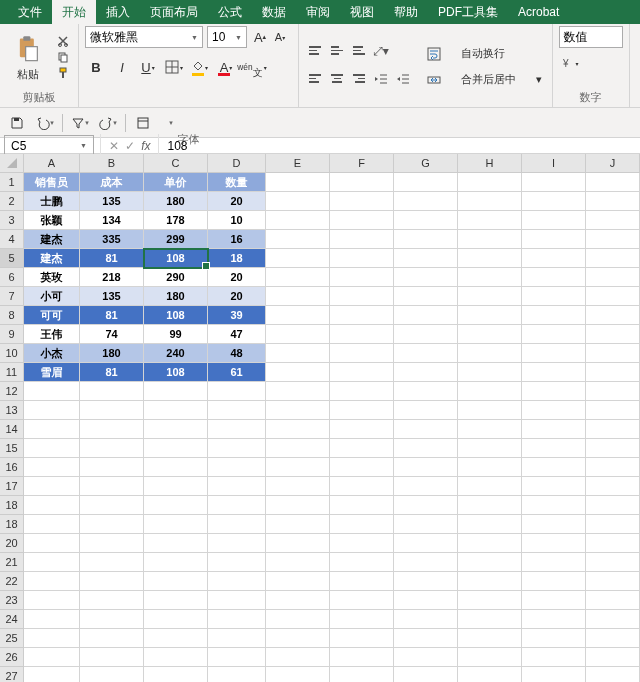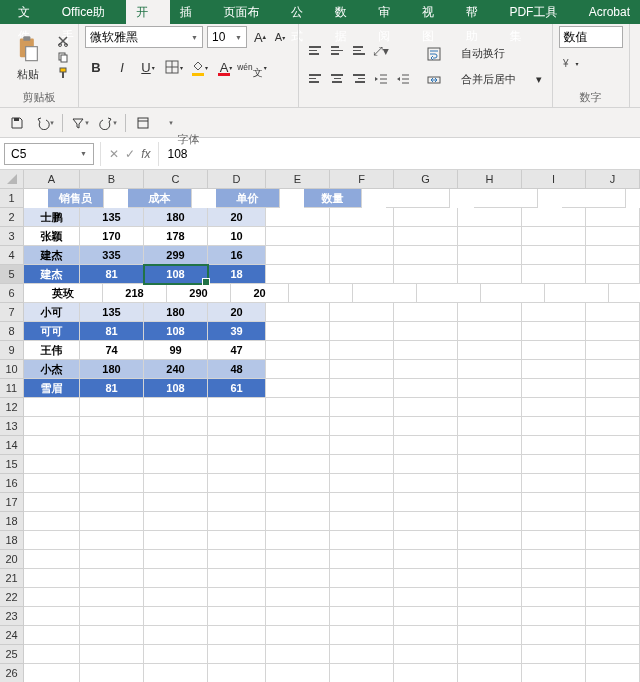--- a/index.html
+++ b/index.html
@@ -41,57 +41,56 @@
 .align-icon span { display: block; height: 1.5px; background: #555; }
 .wrap-btn, .merge-btn { display: flex; align-items: center; gap: 20px; height: 20px; padding: 0 4px; cursor: pointer; font-size: 11px; color: #333; }
 
 .number-group { min-width: 50px; }
 .num-select { width: 64px; height: 22px; border: 1px solid #ababab; background: #fff; font-size: 12px; padding: 0 4px; display: flex; align-items: center; justify-content: space-between; }
 
 .qat { background: #f3f2f1; height: 30px; display: flex; align-items: center; padding: 0 6px; gap: 6px; border-bottom: 1px solid #d4d4d4; }
 .qat-btn { width: 22px; height: 22px; display: flex; align-items: center; justify-content: center; cursor: pointer; color: #333; }
 .qat-sep { width: 1px; height: 18px; background: #c0c0c0; }
 
-.namebox-row { height: 32px; display: flex; align-items: center; border-bottom: 1px solid #d4d4d4; background: #fff; }
+.namebox-row { height: 16px; display: flex; align-items: center; border-bottom: 1px solid #d4d4d4; background: #fff; }
 .name-box { width: 90px; height: 22px; border: 1px solid #ababab; margin: 0 6px 0 4px; padding: 0 6px; display: flex; align-items: center; justify-content: space-between; font-size: 12px; }
 .fx-btns { display: flex; align-items: center; gap: 6px; padding: 0 8px; border-left: 1px solid #e0e0e0; border-right: 1px solid #e0e0e0; height: 24px; }
 .fx-btn { cursor: pointer; color: #666; font-size: 12px; font-style: italic; }
 .formula-bar { flex: 1; padding: 0 8px; font-size: 12px; }
 .corner { width: 24px; height: 19px; background: #e6e6e6; border-right: 1px solid #ccc; border-bottom: 1px solid #ccc; display: flex; align-items: center; justify-content: center; }
 .col-headers { display: flex; }
 .col-header { height: 19px; background: #e6e6e6; border-right: 1px solid #ccc; border-bottom: 1px solid #ccc; display: flex; align-items: center; justify-content: center; font-size: 11px; color: #333; }
 .row-headers { display: flex; flex-direction: column; }
 .row-header { width: 24px; height: 19px; background: #e6e6e6; border-right: 1px solid #ccc; border-bottom: 1px solid #ccc; display: flex; align-items: center; justify-content: center; font-size: 11px; color: #333; }
 .row-header.sel { background: #d2d2d2; }
 
 .cells { position: relative; }
 .cell-row { display: flex; }
 .cell { height: 19px; border-right: 1px solid #d4d4d4; border-bottom: 1px solid #d4d4d4; font-size: 11px; display: flex; align-items: center; justify-content: center; color: #000; background: #fff; }
 
-.hdr-row .cell { background: #8ea9db; color: #fff; font-weight: bold; margin-left: 24px; }
+.hdr-row .cell { background: #8ea9db; color: #fff; font-weight: bold; }
 .r-light .cell { background: #d9e1f2; font-weight: bold; }
 .r-white .cell { background: #fff; font-weight: bold; }
 .r-med .cell { background: #b4c6e7; font-weight: bold; }
 .r-dark .cell { background: #4472c4; color: #fff; font-weight: bold; }
 
 .selected-cell { outline: 2px solid #217346; outline-offset: -1px; z-index: 2; position: relative; }
 .selected-cell::after { content: ""; position: absolute; right: -3px; bottom: -3px; width: 6px; height: 6px; background: #217346; border: 1px solid #fff; }
 
 .grid-wrap { display: flex; flex-direction: column; }
 .grid-top { display: flex; }
 .grid-body { display: flex; }
 
 .chev { font-size: 7px; color: #666; }
 </style>
 </head>
 <body>
 
 <div class="menubar">
     <div class="menu-item">文件</div>
-    <div class="menu-item">Office助手</div>
     <div class="menu-item active">开始</div>
     <div class="menu-item">插入</div>
     <div class="menu-item">页面布局</div>
     <div class="menu-item">公式</div>
     <div class="menu-item">数据</div>
     <div class="menu-item">审阅</div>
     <div class="menu-item">视图</div>
     <div class="menu-item">帮助</div>
     <div class="menu-item">PDF工具集</div>
     <div class="menu-item">Acrobat</div>
@@ -410,21 +409,21 @@
           <div class="cell" style="width: 58px;">20</div>
           <div class="cell" style="width: 64px; background: rgb(255, 255, 255); font-weight: normal;"></div>
           <div class="cell" style="width: 64px; background: rgb(255, 255, 255); font-weight: normal;"></div>
           <div class="cell" style="width: 64px; background: rgb(255, 255, 255); font-weight: normal;"></div>
           <div class="cell" style="width: 64px; background: rgb(255, 255, 255); font-weight: normal;"></div>
           <div class="cell" style="width: 64px; background: rgb(255, 255, 255); font-weight: normal;"></div>
           <div class="cell" style="width: 54px; background: rgb(255, 255, 255); font-weight: normal;"></div>
         </div>
         <div class="cell-row r-white">
           <div class="cell" style="width: 56px;">张颖</div>
-          <div class="cell" style="width: 64px;">170</div>
+          <div class="cell" style="width: 64px;">134</div>
           <div class="cell" style="width: 64px;">178</div>
           <div class="cell" style="width: 58px;">10</div>
           <div class="cell" style="width: 64px; background: rgb(255, 255, 255); font-weight: normal;"></div>
           <div class="cell" style="width: 64px; background: rgb(255, 255, 255); font-weight: normal;"></div>
           <div class="cell" style="width: 64px; background: rgb(255, 255, 255); font-weight: normal;"></div>
           <div class="cell" style="width: 64px; background: rgb(255, 255, 255); font-weight: normal;"></div>
           <div class="cell" style="width: 64px; background: rgb(255, 255, 255); font-weight: normal;"></div>
           <div class="cell" style="width: 54px; background: rgb(255, 255, 255); font-weight: normal;"></div>
         </div>
         <div class="cell-row r-med">
@@ -445,21 +444,21 @@
           <div class="cell selected-cell" style="width: 64px;">108</div>
           <div class="cell" style="width: 58px;">18</div>
           <div class="cell" style="width: 64px; background: rgb(255, 255, 255); font-weight: normal;"></div>
           <div class="cell" style="width: 64px; background: rgb(255, 255, 255); font-weight: normal;"></div>
           <div class="cell" style="width: 64px; background: rgb(255, 255, 255); font-weight: normal;"></div>
           <div class="cell" style="width: 64px; background: rgb(255, 255, 255); font-weight: normal;"></div>
           <div class="cell" style="width: 64px; background: rgb(255, 255, 255); font-weight: normal;"></div>
           <div class="cell" style="width: 54px; background: rgb(255, 255, 255); font-weight: normal;"></div>
         </div>
         <div class="cell-row r-white">
-          <div class="cell" style="width: 79px;">英玫</div>
+          <div class="cell" style="width: 56px;">英玫</div>
           <div class="cell" style="width: 64px;">218</div>
           <div class="cell" style="width: 64px;">290</div>
           <div class="cell" style="width: 58px;">20</div>
           <div class="cell" style="width: 64px; background: rgb(255, 255, 255); font-weight: normal;"></div>
           <div class="cell" style="width: 64px; background: rgb(255, 255, 255); font-weight: normal;"></div>
           <div class="cell" style="width: 64px; background: rgb(255, 255, 255); font-weight: normal;"></div>
           <div class="cell" style="width: 64px; background: rgb(255, 255, 255); font-weight: normal;"></div>
           <div class="cell" style="width: 64px; background: rgb(255, 255, 255); font-weight: normal;"></div>
           <div class="cell" style="width: 54px; background: rgb(255, 255, 255); font-weight: normal;"></div>
         </div>

